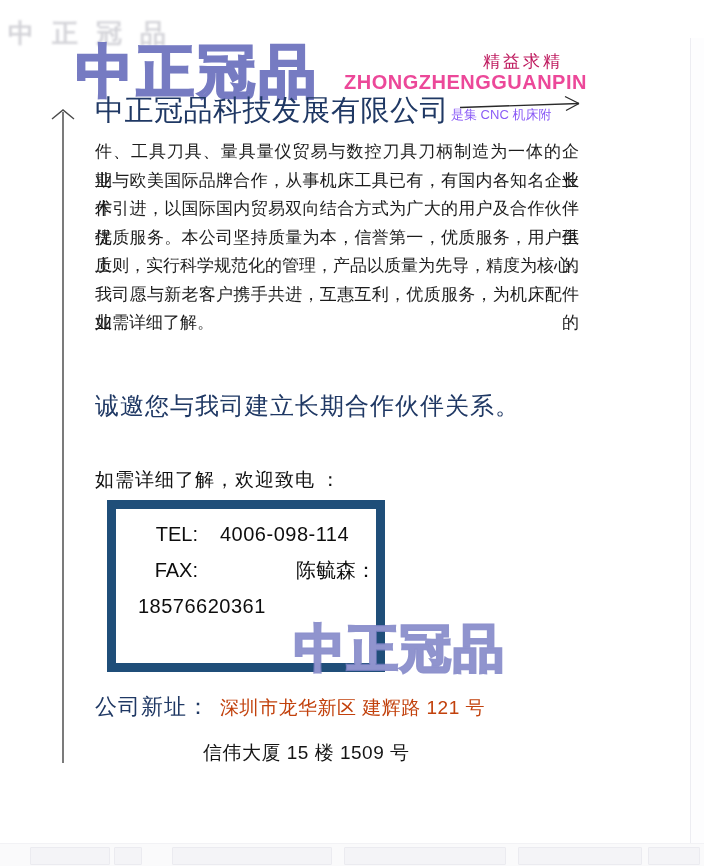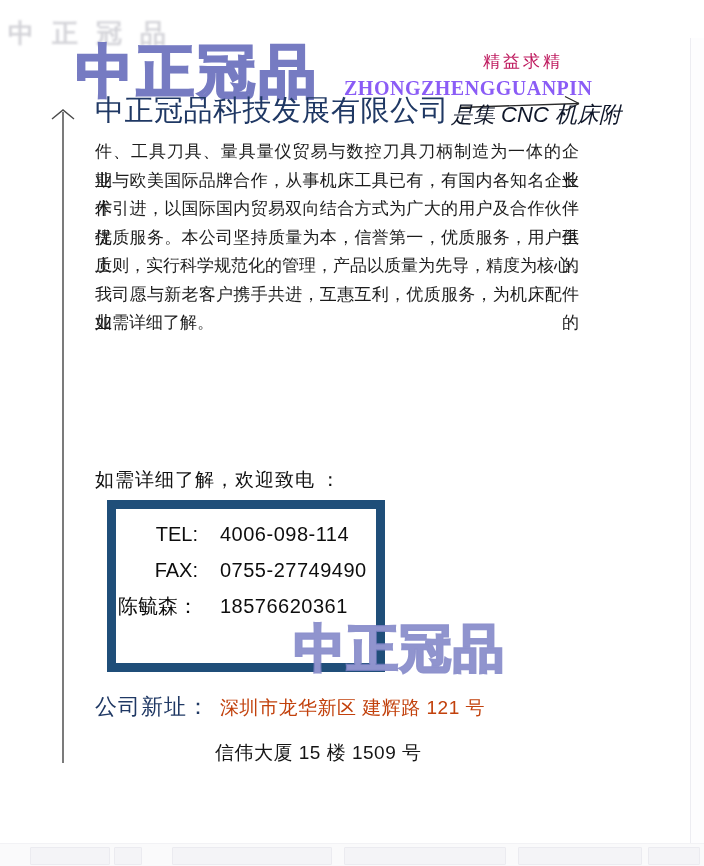--- a/index.html
+++ b/index.html
@@ -19,32 +19,32 @@
     letter-spacing:4px;white-space:nowrap;
     color:rgba(226,229,248,0.65);
     -webkit-text-stroke:2.5px #767bc2;
     text-shadow:0 0 1px #8a8fd0;
   }
   .slogan{
     position:absolute;left:476px;top:50px;font-size:17px;font-weight:normal;
     letter-spacing:3px;color:#be185d;white-space:nowrap;margin-left:7px;
   }
   .brand-latin{
-    position:absolute;left:344px;top:77px;font-size:20px;font-weight:bold;
-    font-family:Liberation Serif, serif;color:#8b5cf6;
+    position:absolute;left:344px;top:71px;font-size:20px;font-weight:bold;
+    font-family:Liberation Sans, sans-serif;color:#ec4899;
     letter-spacing:0.5px;white-space:nowrap;
   }
   .arrow-right{position:absolute;left:452px;top:92px;}
   .arrow-left{position:absolute;left:48px;top:105px;}
   
   .heading-row{
     position:absolute;left:95px;top:92px;width:500px;display:flex;align-items:flex-end;white-space:nowrap;
   }
   .heading-main{font-size:29px;color:#1f3864;letter-spacing:0.5px;line-height:36px;}
-  .heading-suffix{font-size:22px;color:#0f172a;line-height:27px;margin-left:2px;white-space:pre;font-style:italic;}
+  .heading-suffix{font-size:13px;color:#8b5cf6;line-height:27px;margin-left:2px;white-space:pre;}
   .body-block{position:absolute;left:95px;top:138px;width:484px;}
   .body-line{
     font-size:17px;line-height:28.5px;height:28.5px;color:#1c1c1c;white-space:nowrap;font-family:Liberation Serif, serif;
   }
   .body-line.justified{
     white-space:normal;text-align:justify;text-align-last:justify;text-justify:inter-character;
   }
   .invite{
     position:absolute;left:95px;top:390px;font-size:24px;color:#1f3864;
     letter-spacing:1px;white-space:nowrap;
@@ -69,21 +69,21 @@
     position:absolute;left:294px;top:615px;font-size:51px;font-weight:bold;
     letter-spacing:2px;white-space:nowrap;z-index:6;
     color:rgba(250,250,253,0.92);
     -webkit-text-stroke:2.5px rgba(126,131,198,0.85);
     text-shadow:0 0 1px rgba(140,145,210,0.7);
   }
   .address-row{position:absolute;left:95px;top:692px;display:flex;align-items:flex-end;white-space:nowrap;justify-content:flex-end;}
   .address-label{font-size:22px;color:#1f3864;letter-spacing:1px;line-height:30px;}
   .address-text{font-size:19px;color:#c2410c;line-height:28px;margin-left:10px;letter-spacing:0.5px;}
   .address-line2{
-    position:absolute;left:215px;top:740px;font-size:19px;color:#141414;
+    position:absolute;left:203px;top:740px;font-size:19px;color:#141414;
     letter-spacing:0.5px;white-space:nowrap;
   }
   
   .page-edge{position:absolute;left:690px;top:38px;width:1px;height:828px;background:#ededf2;}
   .page-edge-strip{position:absolute;left:691px;top:38px;width:13px;height:828px;background:#fdfdfe;}
   
   .taskbar-ghost{
     position:absolute;left:0;top:843px;width:704px;height:23px;background:#fafafb;
     border-top:1px solid #f2f2f5;
   }
@@ -121,29 +121,29 @@
   <div class="body-block">
     <div class="body-line justified">件、工具刀具、量具量仪贸易与数控刀具刀柄制造为一体的企业。长</div>
     <div class="body-line justified">期与欧美国际品牌合作，从事机床工具已有，有国内各知名企业作</div>
     <div class="body-line justified">术引进，以国际国内贸易双向结合方式为广大的用户及合作伙伴提供</div>
     <div class="body-line justified">优质服务。本公司坚持质量为本，信誉第一，优质服务，用户至上的</div>
     <div class="body-line">质则，实行科学规范化的管理，产品以质量为先导，精度为核心。</div>
     <div class="body-line justified">我司愿与新老客户携手共进，互惠互利，优质服务，为机床配件业的</div>
     <div class="body-line">如需详细了解。</div>
   </div>
 
+  <div class="invite">诚邀您与我司建立长期合作伙伴关系。</div>
 
   <div class="contact-prompt">如需详细了解，欢迎致电 ：</div>
 
   <div class="phone-box">
     <div class="phone-grid">
       <div class="phone-label">TEL:</div>
       <div class="phone-value">4006-098-114</div>
       <div class="phone-label">FAX:</div>
-      <div class="phone-value">0755-27749490</div>
       <div class="phone-label">陈毓森：</div>
       <div class="phone-value">18576620361</div>
     </div>
   </div>
 
   <div class="watermark">中正冠品</div>
 
   <div class="address-row">
     <span class="address-label">公司新址：</span>
     <span class="address-text">深圳市龙华新区 建辉路 121 号</span>

